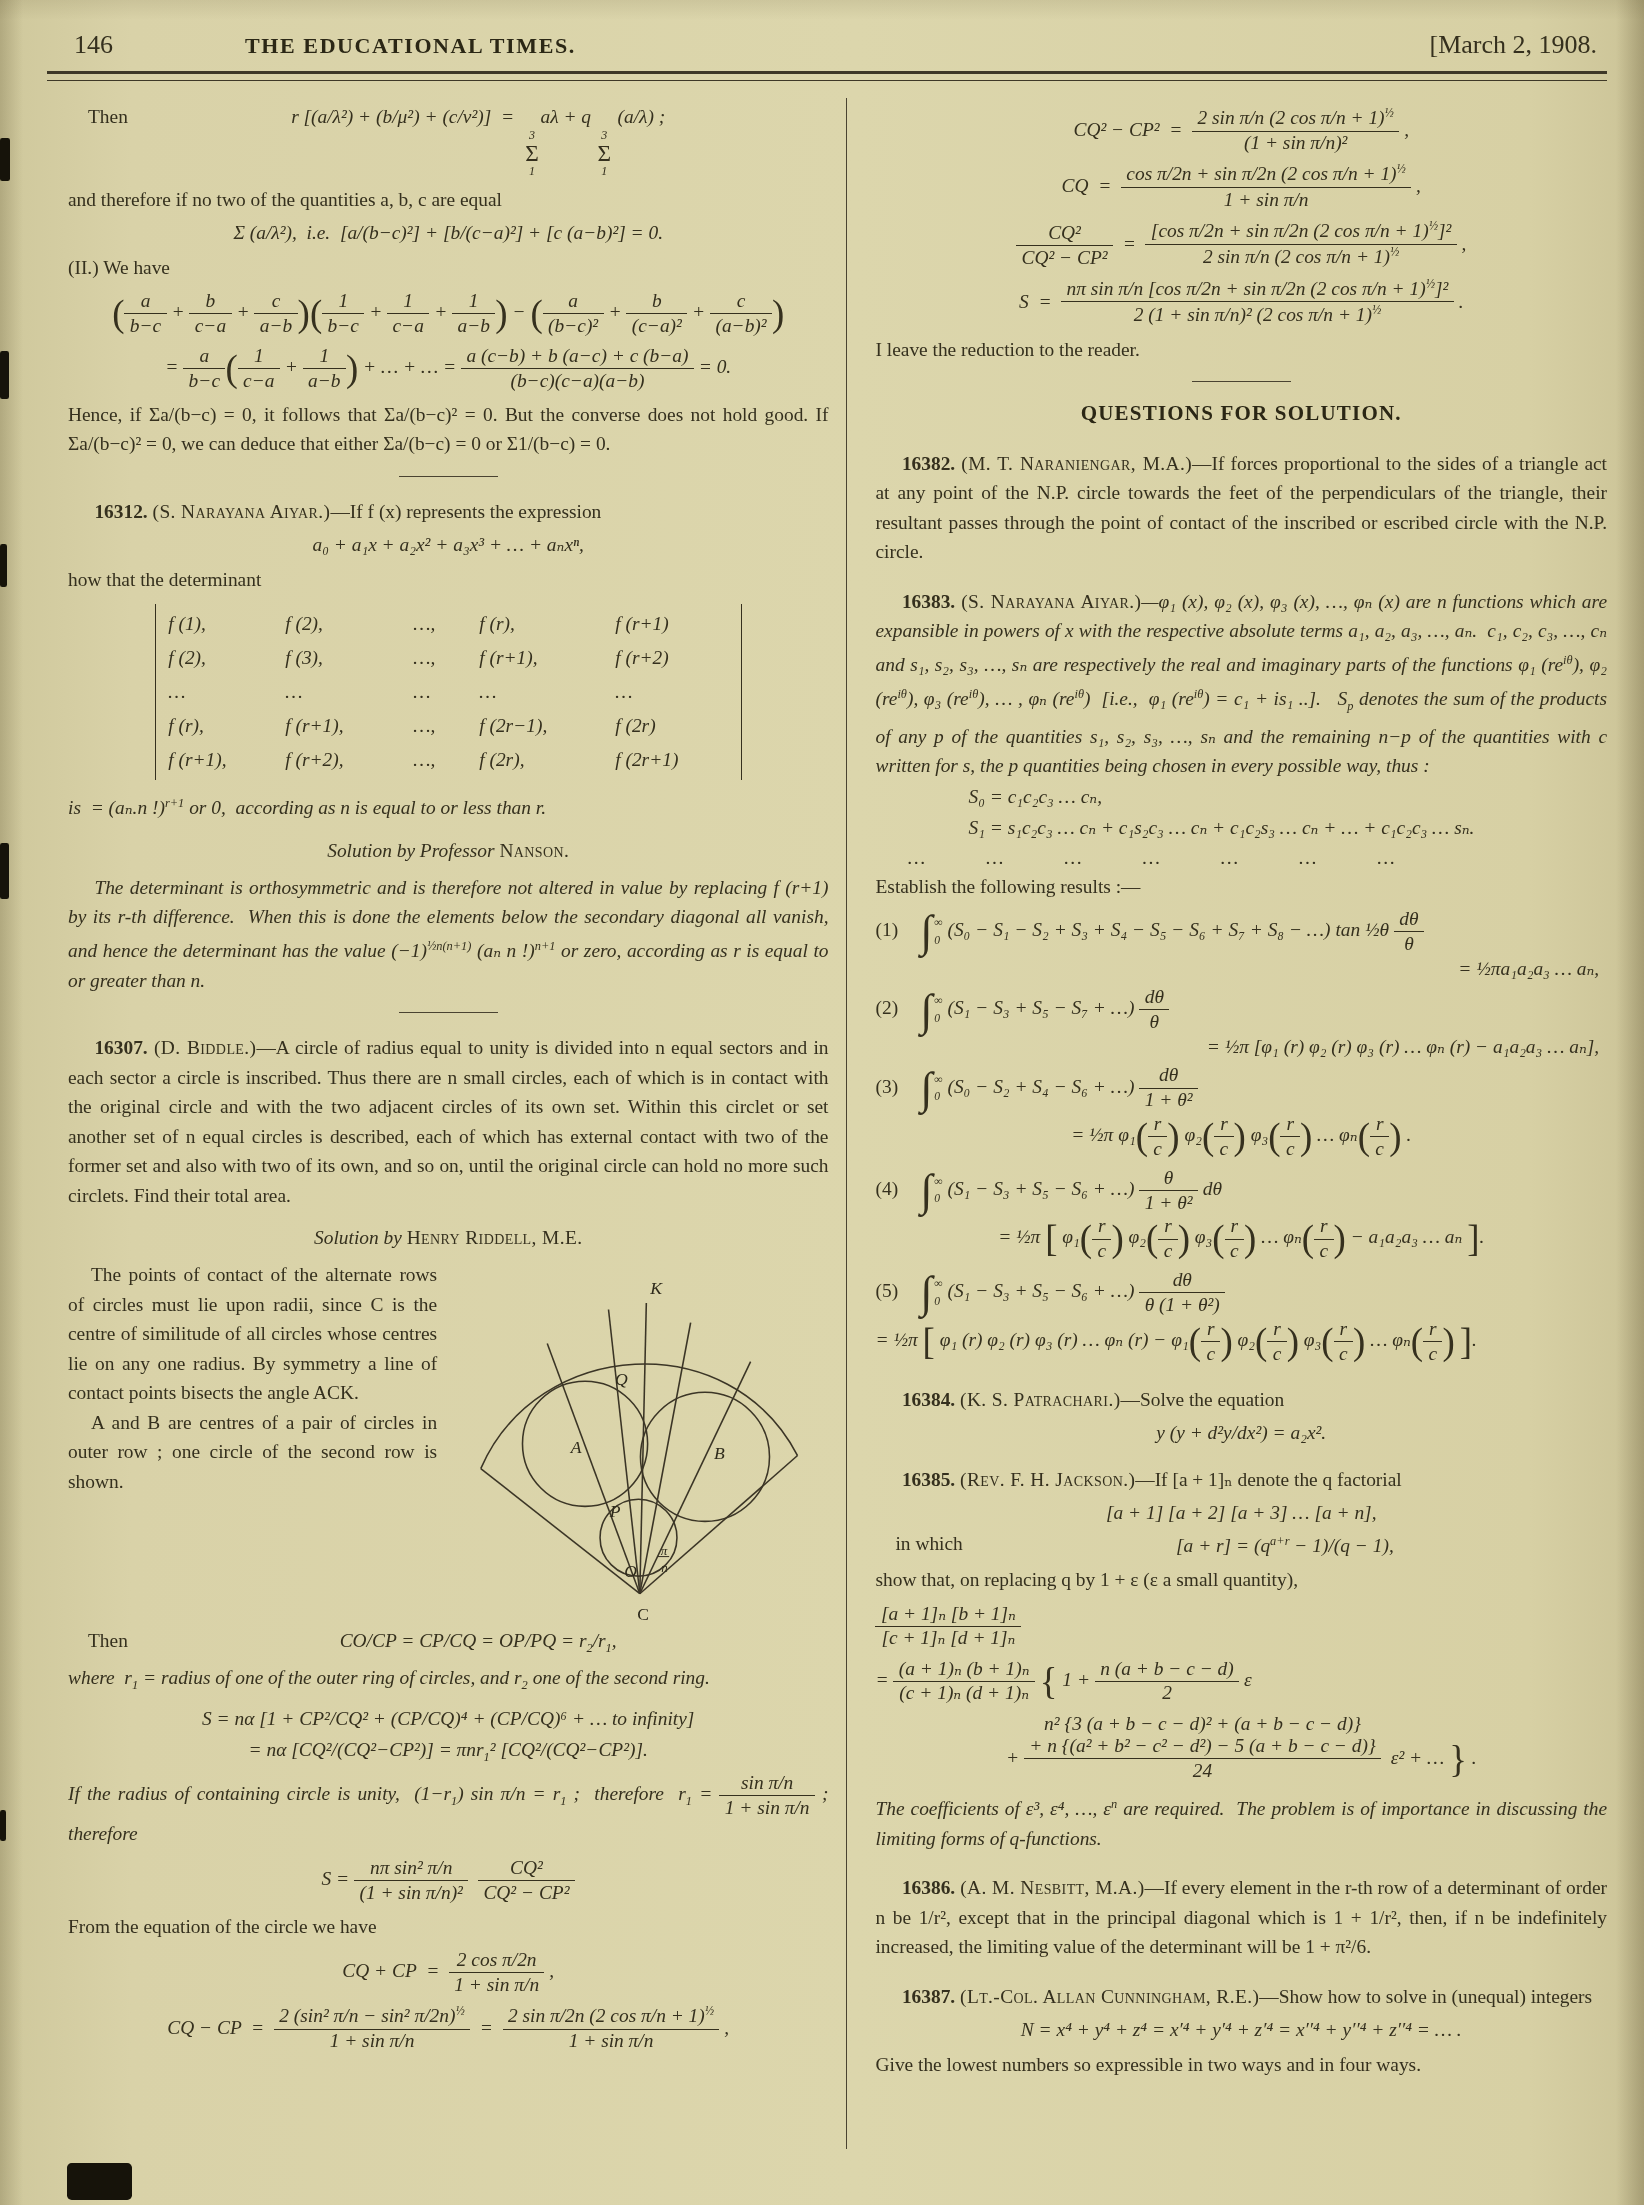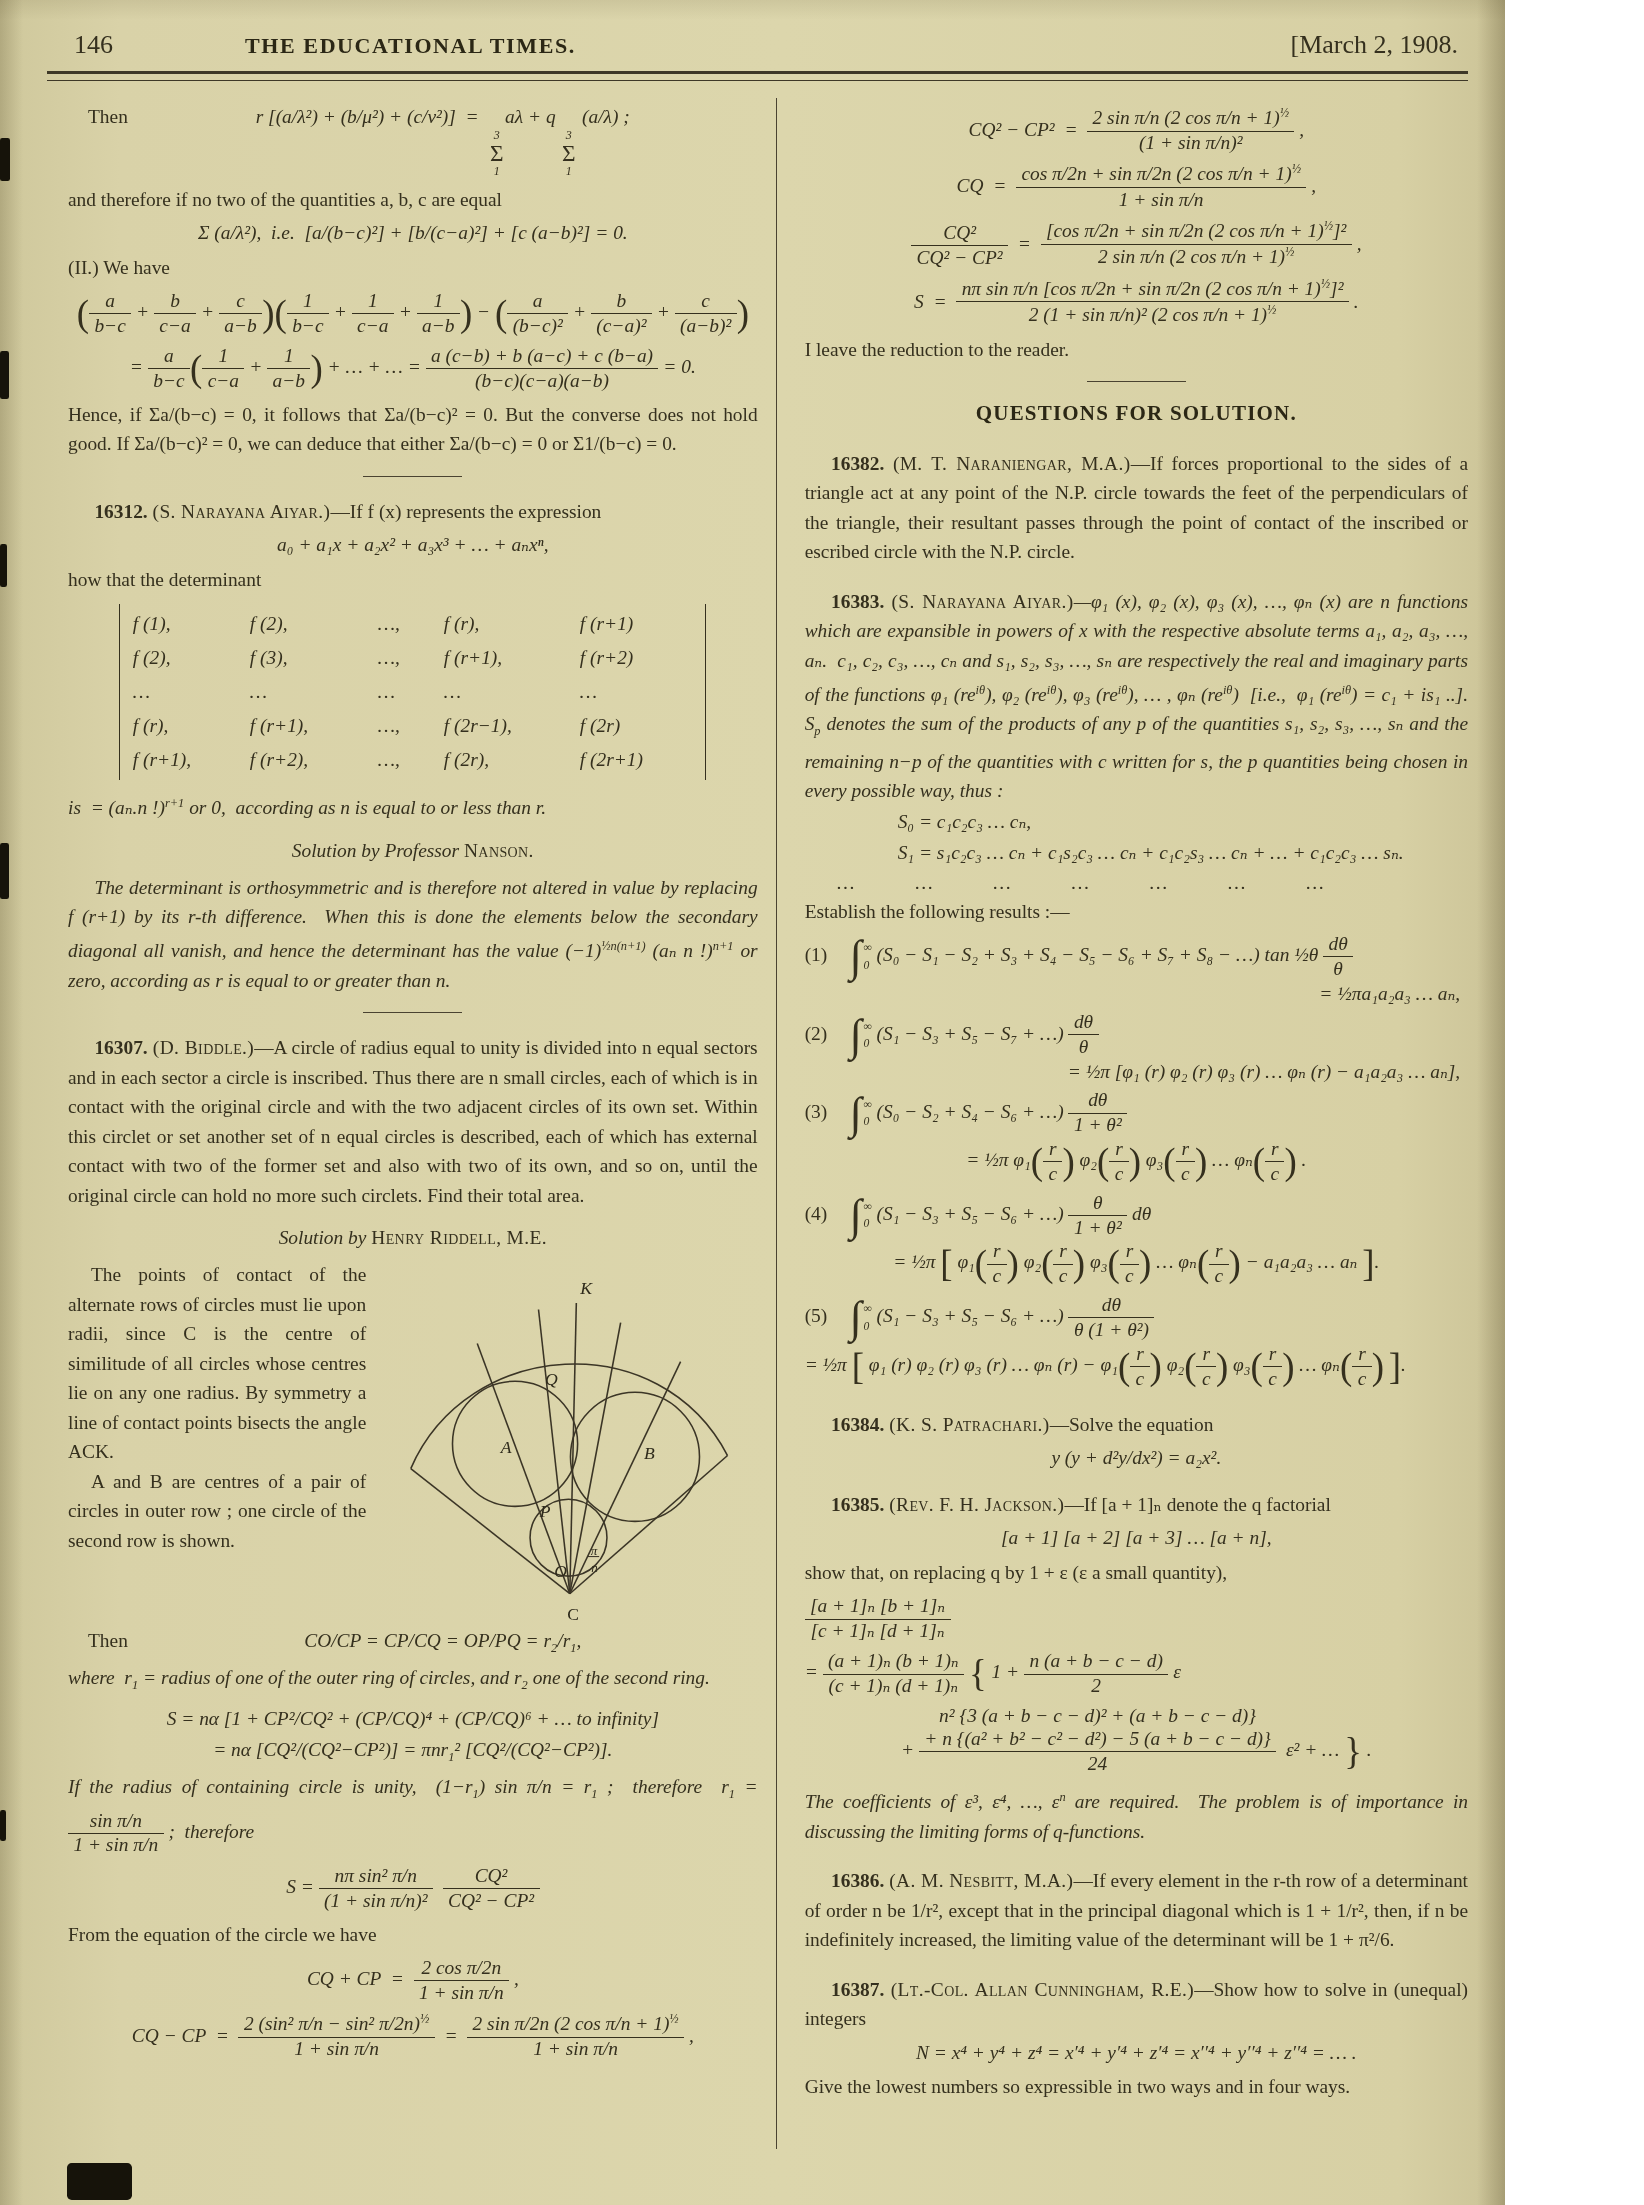--- a/index.html
+++ b/index.html
@@ -1,17 +1,17 @@
 <!DOCTYPE html>
 <html style="font-size:12.4px"><head>
 <meta charset="utf-8">
 <style>
   html,body{margin:0;padding:0;}
   .page{
-    position:relative; width:1505px; height:2205px; overflow:hidden;
+    position:relative; width:1644px; height:2205px; overflow:hidden;
     background:
       linear-gradient(90deg, rgba(70,58,25,0.22) 0px, rgba(70,58,25,0.0) 23px),
       linear-gradient(270deg, rgba(70,58,25,0.28) 0px, rgba(70,58,25,0.0) 28px),
       linear-gradient(180deg, rgba(70,58,25,0.10) 0px, rgba(70,58,25,0.0) 20px),
       linear-gradient(90deg, #cfc89c 0%, #d9d2a8 8%, #dcd6ac 52%, #d7d0a4 93%, #cbc397 100%);
     color:#35301e;
     font-family:"Liberation Serif","DejaVu Serif",serif;
     font-size:19.4px; line-height:29.5px;
   }
   
@@ -311,20 +311,24 @@
         <span class="qno">16384.</span>
         <span class="sc">(K. S. Patrachari.)</span><span>—Solve the equation</span>
       </p>
       <div class="disp fm"><span class="fx">y (y + d²y/dx²) = a₂x².</span></div>
 
       <p class="p q">
         <span class="qno">16385.</span>
         <span class="sc">(Rev. F. H. Jackson.)</span><span>—If [a + 1]ₙ denote the q factorial</span>
       </p>
       <div class="disp it">[a + 1] [a + 2] [a + 3] … [a + n],</div>
+      <div class="disp fm">
+        <span class="lbl-left">in which</span>
+        <span><span class="fx">[a + r] = (q</span><sup>a+r</sup><span class="fx"> − 1)/(q − 1),</span></span>
+      </div>
       <p class="p">show that, on replacing q by 1 + ε (ε a small quantity),</p>
       <div class="disp-l fm"><span class="frac"><span class="num">[a + 1]ₙ [b + 1]ₙ</span><span class="den">[c + 1]ₙ [d + 1]ₙ</span></span></div>
       <div class="disp-l fm"><span class="fx">= </span><span class="frac"><span class="num">(a + 1)ₙ (b + 1)ₙ</span><span class="den">(c + 1)ₙ (d + 1)ₙ</span></span><span class="fx"> </span><span class="bp">{</span><span class="fx"> 1 + </span><span class="frac"><span class="num">n (a + b − c − d)</span><span class="den">2</span></span><span class="fx"> ε</span></div>
       <div class="disp fm"><span class="fx">+ </span><span class="frac"><span class="num"><span class="fx">n² {3 (a + b − c − d)² + (a + b − c − d)}</span><br><span class="fx">+ n {(a² + b² − c² − d²) − 5 (a + b − c − d)}</span></span><span class="den">24</span></span><span class="fx">  ε² + … </span><span class="bp">}</span><span class="fx"> .</span></div>
       <p class="p fm"><span class="fx">The coefficients of ε³, ε⁴, …, ε</span><sup>n</sup><span class="fx"> are required.  The problem is of importance in discussing the limiting forms of q-functions.</span></p>
 
       <p class="p q">
         <span class="qno">16386.</span>
         <span class="sc">(A. M. Nesbitt, M.A.)</span><span>—If every element in the r-th row of a determinant of order n be 1/r², except that in the principal diagonal which is 1 + 1/r², then, if n be indefinitely increased, the limiting value of the determinant will be 1 + π²/6.</span>
       </p>

